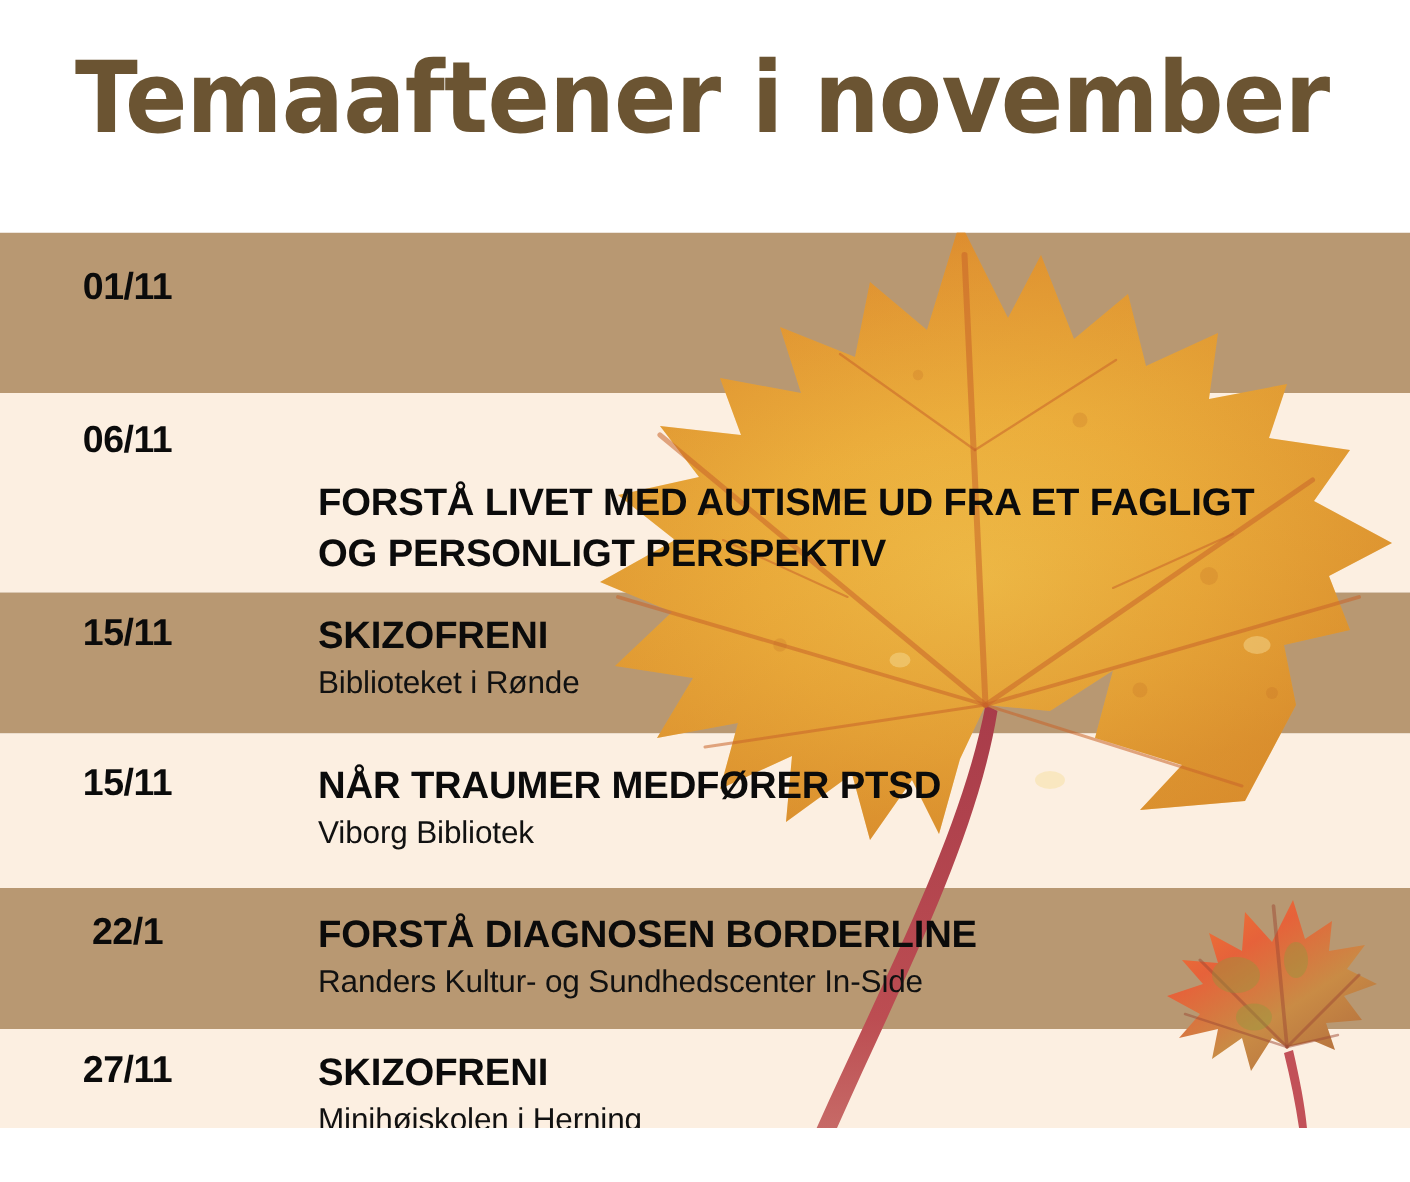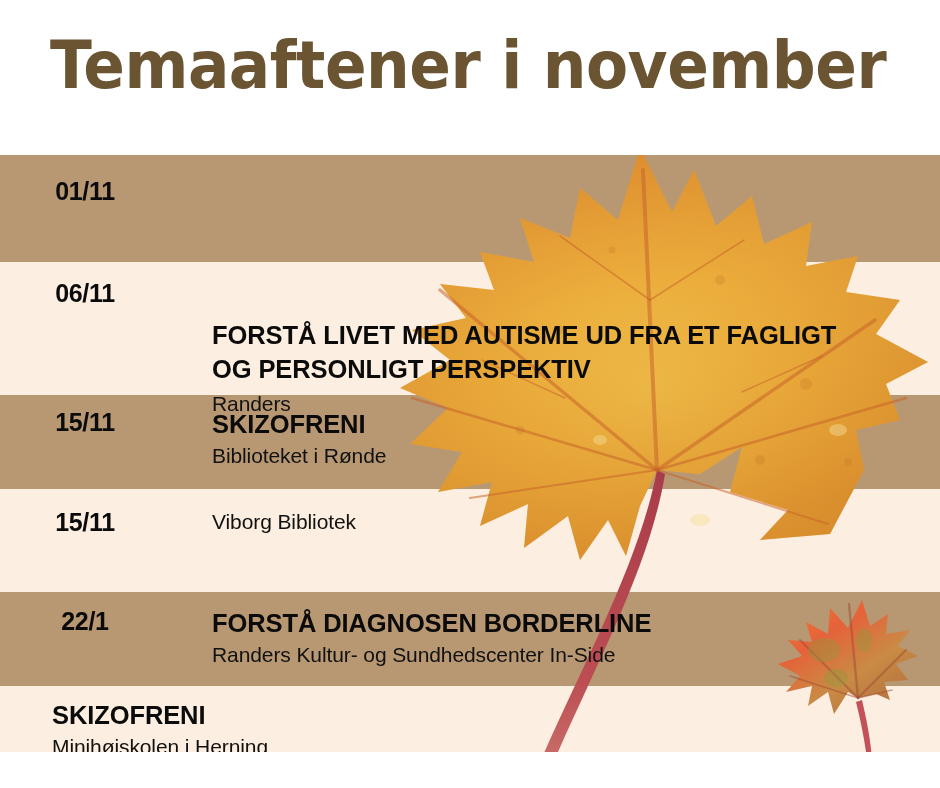--- a/index.html
+++ b/index.html
@@ -235,47 +235,48 @@
   </div>
 
   <div class="row" style="top:176px;">
     <div class="date">01/11</div>
   </div>
 
   <div class="row" style="top:278px;">
     <div class="date">06/11</div>
     <div class="detail">
       <div class="title" style="max-width:640px;margin-top:40px;">FORSTÅ LIVET MED AUTISME UD FRA ET FAGLIGT OG PERSONLIGT PERSPEKTIV</div>
-      <div class="venue" style="margin-top:4px;">Randers</div>
     </div>
   </div>
 
   <div class="row" style="top:407px;">
     <div class="date">15/11</div>
     <div class="detail">
       <div class="title">SKIZOFRENI</div>
       <div class="venue">Biblioteket i Rønde</div>
     </div>
   </div>
 
   <div class="row" style="top:507px;">
     <div class="date">15/11</div>
     <div class="detail">
+      <div class="title">NÅR TRAUMER MEDFØRER PTSD</div>
       <div class="venue">Viborg Bibliotek</div>
     </div>
   </div>
 
   <div class="row" style="top:606px;">
     <div class="date">22/1</div>
     <div class="detail">
       <div class="title">FORSTÅ DIAGNOSEN BORDERLINE</div>
       <div class="venue">Randers Kultur- og Sundhedscenter In-Side</div>
     </div>
   </div>
 
   <div class="row" style="top:698px;">
+    <div class="date">27/11</div>
     <div class="detail">
       <div class="title">SKIZOFRENI</div>
       <div class="venue">Minihøjskolen i Herning</div>
     </div>
   </div>
 
 </div>
 
 </body></html>

